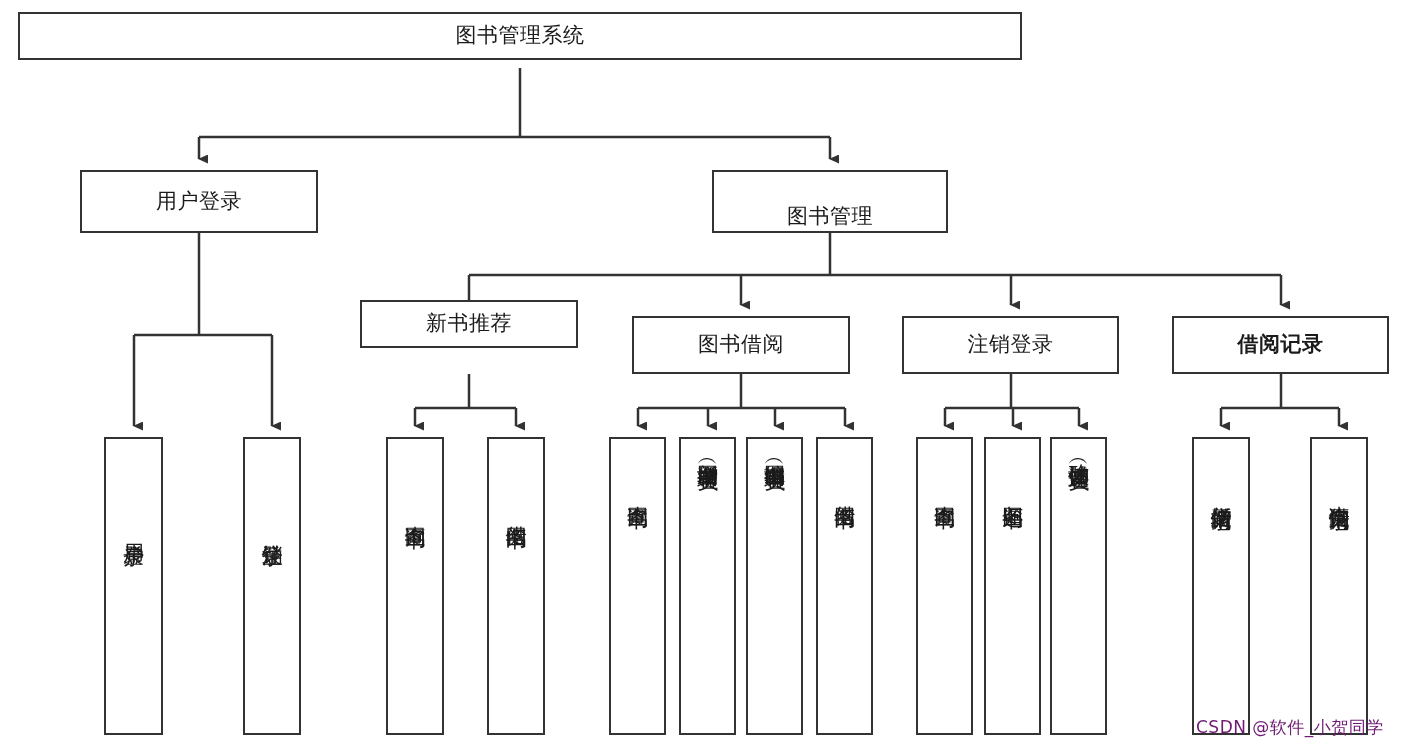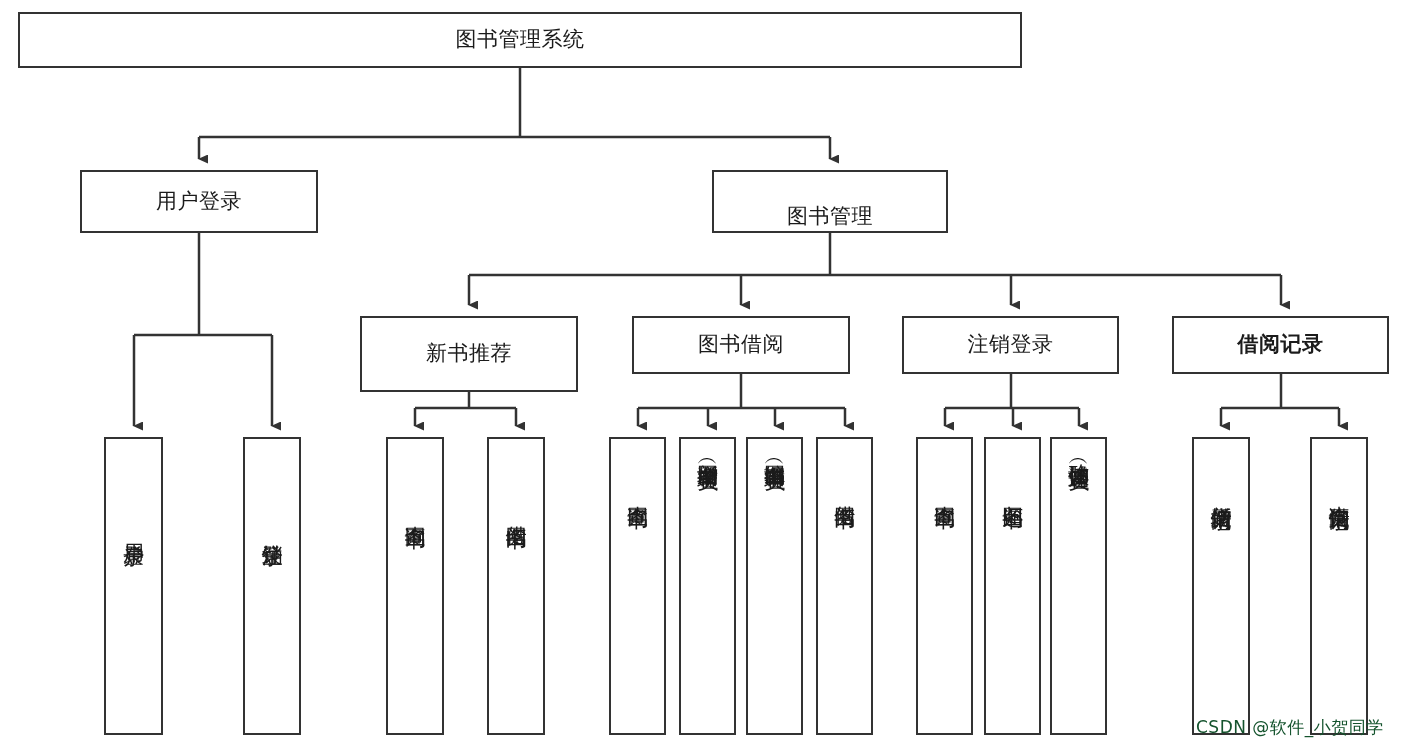--- a/index.html
+++ b/index.html
@@ -70,21 +70,21 @@
   }
   .node.vert.mid3 .node-label {
     margin-top: 46px;
   }
   .node.vert.top .node-label {
     margin-top: 4px;
   }
   .watermark {
     position: absolute;
     font-size: 17px;
-    color: #14532d;
+    color: #701a75;
     white-space: nowrap;
     letter-spacing: 0.5px;
   }
 </style>
 </head>
 <body>
 
 <div id="diagram-root">
   <svg class="edges" viewBox="0 0 1405 747" xmlns="http://www.w3.org/2000/svg">
     <defs>
@@ -123,30 +123,30 @@
         <line x1="1013" y1="408" x2="1013" y2="426" marker-end="url(#arrowhead)"></line>
         <line x1="1079" y1="408" x2="1079" y2="426" marker-end="url(#arrowhead)"></line>
         <line x1="1281" y1="374" x2="1281" y2="408"></line>
         <line x1="1221" y1="408" x2="1339" y2="408"></line>
         <line x1="1221" y1="408" x2="1221" y2="426" marker-end="url(#arrowhead)"></line>
         <line x1="1339" y1="408" x2="1339" y2="426" marker-end="url(#arrowhead)"></line>
       </g>
   </svg>
 
   <div id="node-layer">
-      <div class="node horiz" style="left: 18px; top: 12px; width: 1004px; height: 56px;">
+      <div class="node horiz" style="left: 18px; top: 12px; width: 1004px; height: 48px;">
         <span class="node-label">图书管理系统</span>
       </div>
       <div class="node horiz" style="left: 80px; top: 170px; width: 238px; height: 63px;">
         <span class="node-label">用户登录</span>
       </div>
       <div class="node horiz" style="left: 712px; top: 170px; width: 236px; height: 63px; align-items: flex-end;">
         <span class="node-label">图书管理</span>
       </div>
-      <div class="node horiz" style="left: 360px; top: 316px; width: 218px; height: 76px;">
+      <div class="node horiz" style="left: 360px; top: 300px; width: 218px; height: 48px;">
         <span class="node-label">新书推荐</span>
       </div>
       <div class="node horiz" style="left: 632px; top: 316px; width: 218px; height: 58px;">
         <span class="node-label">图书借阅</span>
       </div>
       <div class="node horiz" style="left: 902px; top: 316px; width: 217px; height: 58px;">
         <span class="node-label">注销登录</span>
       </div>
       <div class="node horiz" style="left: 1172px; top: 316px; width: 217px; height: 58px; font-weight: bold;">
         <span class="node-label">借阅记录</span>

